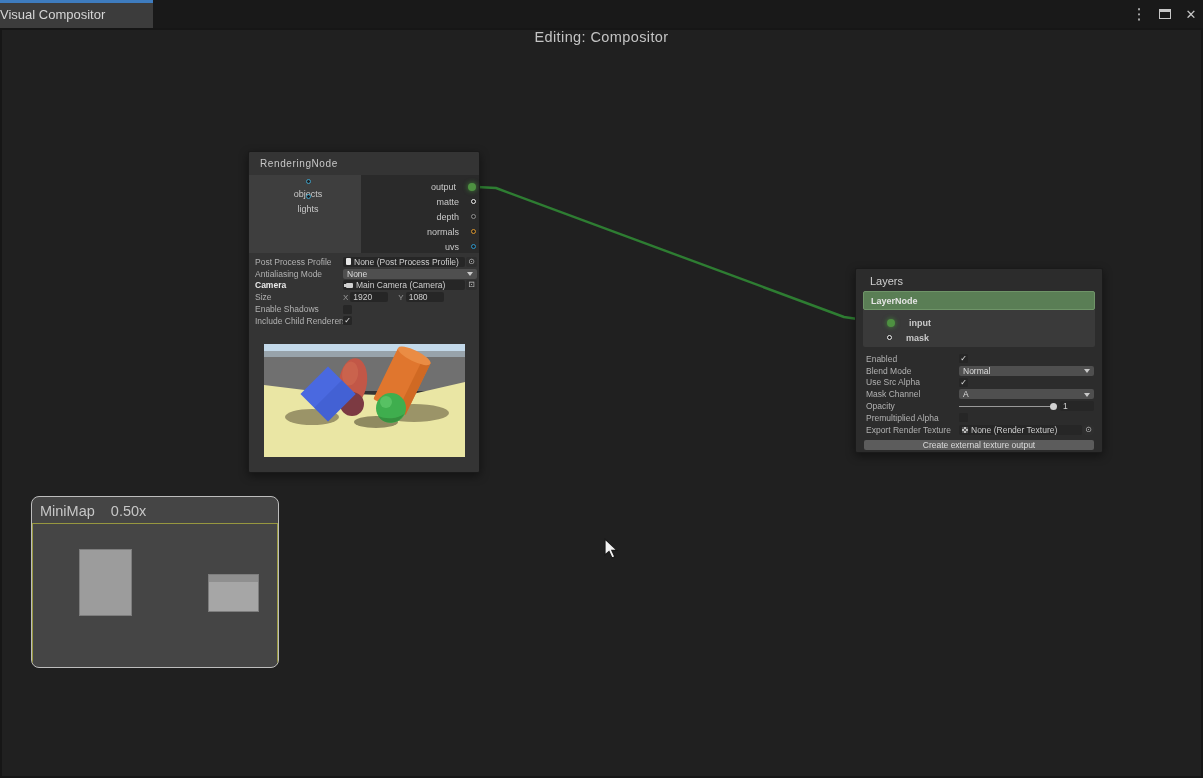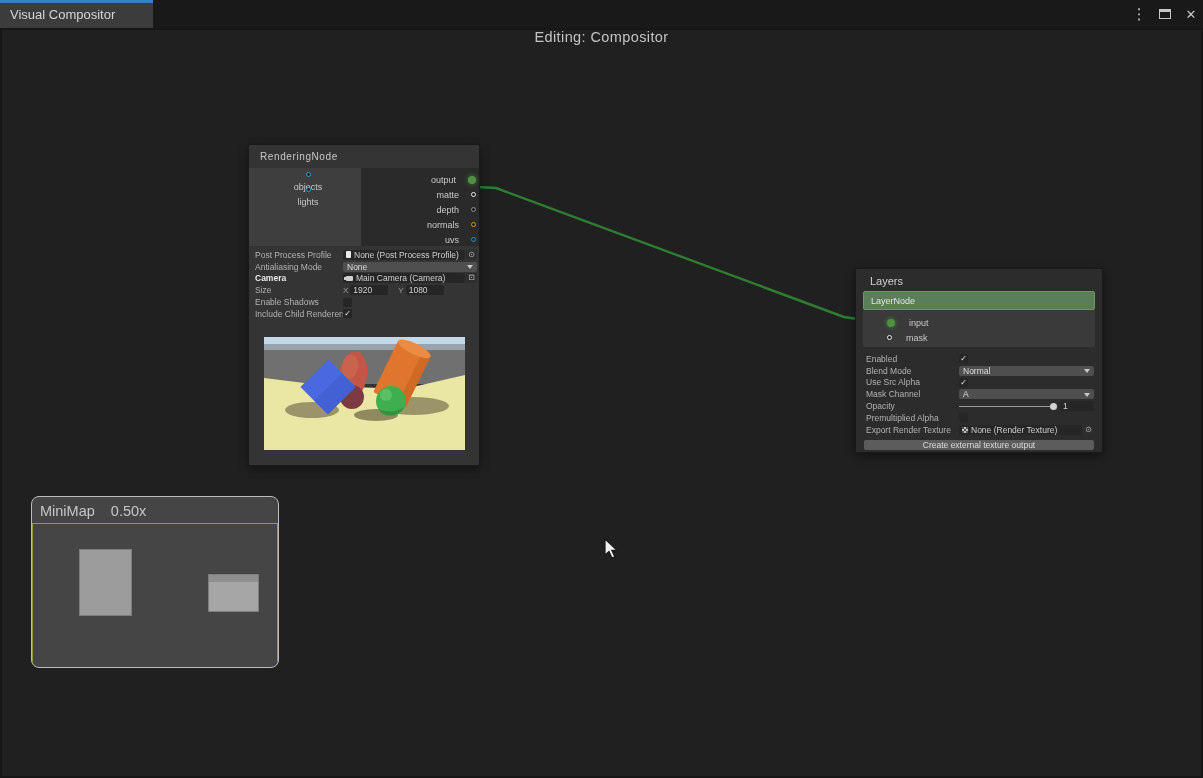--- a/index.html
+++ b/index.html
@@ -4,21 +4,21 @@
 <style>
   * { margin:0; padding:0; box-sizing:border-box; }
   html,body { width:1203px; height:778px; overflow:hidden; background:#191919;
               font-family:"Liberation Sans", sans-serif; }
   .window { position:relative; width:1203px; height:778px; background:#191919; }
 
   
   .titlebar { position:absolute; left:0; top:0; width:100%; height:28px; background:#191919; }
   .tab { position:absolute; left:0; top:0; width:153px; height:28px; background:#3c3c3c;
          border-top:3px solid #3e7cbf; color:#d6d6d6; font-size:13px; line-height:24px;
-         padding-left:10px; }
+         }
   .titlebar-icons { position:absolute; right:4px; top:0; height:28px; display:flex;
                     align-items:center; gap:10px; }
   .tb-icon { color:#c6c6c6; font-size:13px; width:16px; text-align:center; cursor:default; }
   .tb-icon.menu { font-size:15px; letter-spacing:0; }
   .maxbox { display:inline-block; width:12px; height:10px; border:1px solid #c6c6c6;
             border-top:3px solid #c6c6c6; background:transparent; }
 
   
   .canvas { position:absolute; left:0; top:28px; width:1203px; height:750px; background:#202020;
             box-shadow: inset 0 0 0 2px #161616; }
@@ -47,21 +47,21 @@
   .port.ring { background:#1f1f1f; border:1.5px solid #888; }
   .port.ring.cyan    { border-color:#3fa0c6; }
   .port.ring.white   { border-color:#f0f0f0; }
   .port.ring.gray    { border-color:#8f8f8f; }
   .port.ring.orange  { border-color:#d9952f; }
   .port.ring.blue    { border-color:#2f96c9; }
   .port.fill-green   { width:8px; height:8px; background:#4e9141; box-shadow:0 0 4px 1px rgba(70,150,60,.55); }
   .port-label { font-size:9px; color:#c9c9c9; }
 
   
-  .rendering-node { left:248px; top:116px; width:232px; height:322px; display:flex; flex-direction:column;justify-content:space-between; }
+  .rendering-node { left:248px; top:123px; width:232px; height:322px; display:flex; flex-direction:column;justify-content:space-between; }
   .rn-title { height:23px; line-height:24px; padding-left:11px; font-size:10px; letter-spacing:.6px;
               color:#c8c8c8; }
   .rn-ports { display:flex; height:78px; }
   .rn-in-panel { width:112px; background:#3e3e3e; padding-top:4px; }
   .rn-in-row { display:flex; align-items:center; gap:5px; height:15px; padding-left:6px;flex-direction:column; }
   .rn-out-panel { flex:1; background:#2a2a2a; padding-top:4px; }
   .rn-out-row { display:flex; align-items:center; justify-content:flex-end; gap:12px; height:15px;
                 padding-right:3px; }
   .rn-props { padding:3px 2px 0 6px; }
   .rn-props .prop-label { width:88px; flex:none; }
@@ -73,21 +73,21 @@
               position:relative; }
   .cam-icon::after { content:""; position:absolute; left:-2px; top:1px; width:2px; height:3px; background:#cfcfcf; }
   .checker-icon { width:6px; height:6px; margin-right:3px; flex:none;
         background:repeating-conic-gradient(#bdbdbd 0 25%, #555 0 50%) 0 0 / 4px 4px; }
   .preview-wrap { margin:17px 16px 0 15px; }
   .rn-filler { flex:1; }
 
   
   .layers-node { left:855px; top:240px; width:248px; height:185px; background:#2c2c2c; }
   .ln-title { height:22px; line-height:25px; padding-left:14px; font-size:11px; color:#d0d0d0; }
-  .ln-block { margin:0 7px; height:56px; background:#3a3a3a; border-radius:2px; }
+  .ln-block { margin:0 7px; height:56px; background:#3a3a3a; border-radius:2px;font-weight:bold; }
   .layer-bar { height:19px; line-height:19px; background:#5a7e55; border:1px solid #6f9468;
                border-radius:2px; padding-left:7px; font-size:9px; color:#e4e4e4; }
   .ln-port-row { display:flex; align-items:center; gap:14px; height:15px; padding-left:24px; }
   .ln-port-row.first { margin-top:5px; }
   .ln-props { padding:6px 8px 0 10px; }
   .ln-props .prop-label { width:93px; flex:none; }
   .slider { flex:1; display:flex; align-items:center; margin-right:3px; }
   .slider-track { flex:1; height:1px; background:#999; }
   .slider-handle { width:7px; height:7px; border-radius:50%; background:#d2d2d2; margin-left:-2px; }
   .opacity-val { width:34px; flex:none; }

